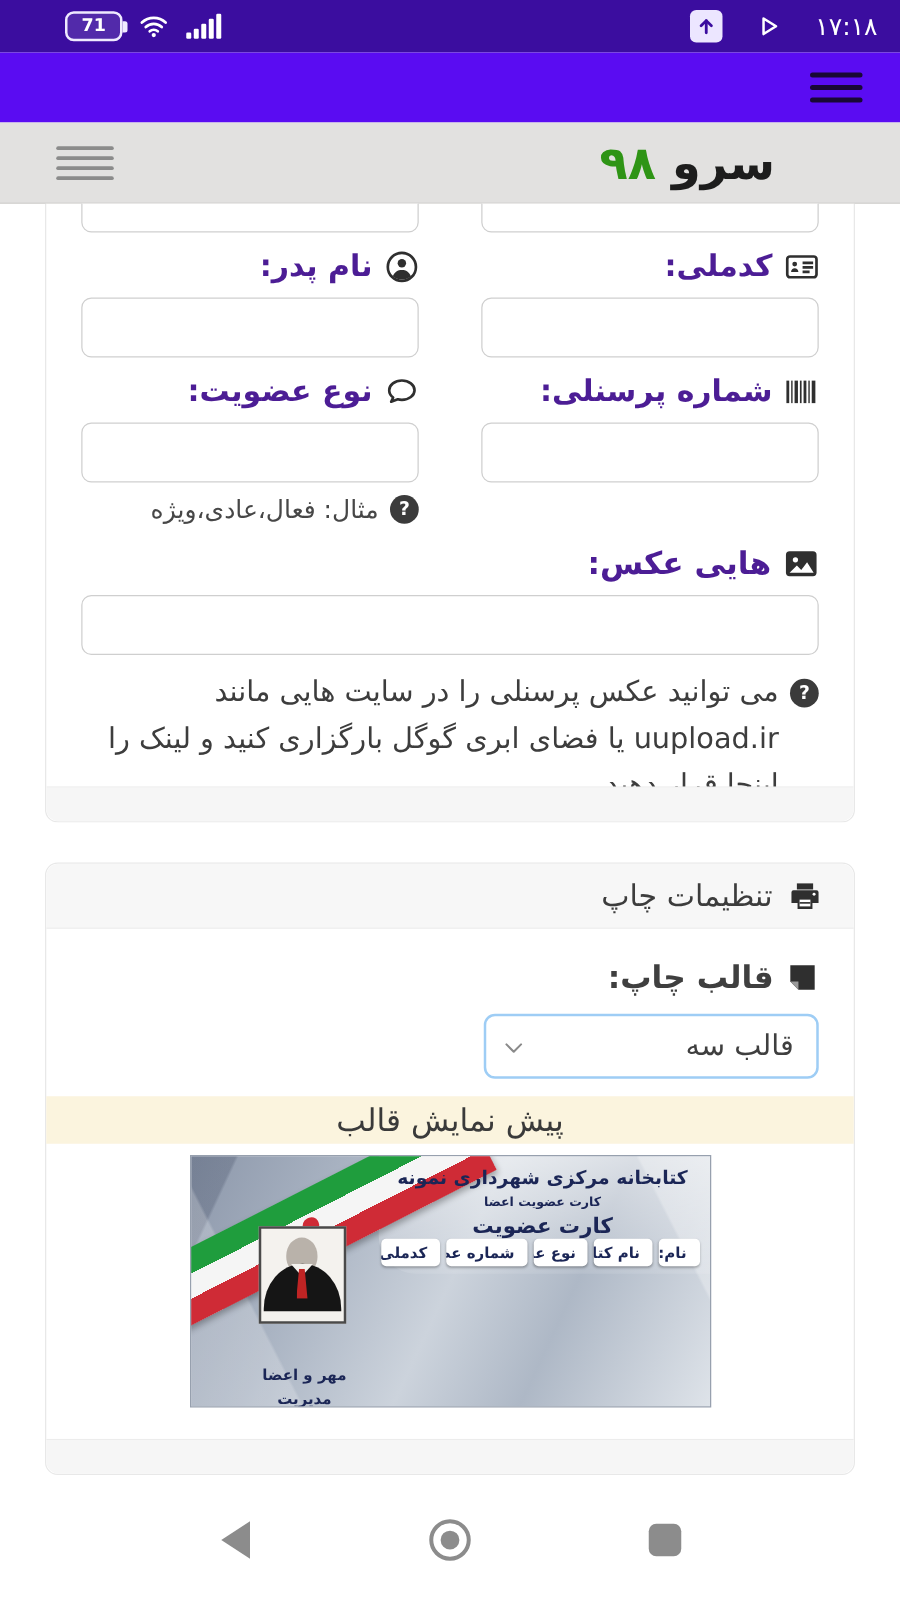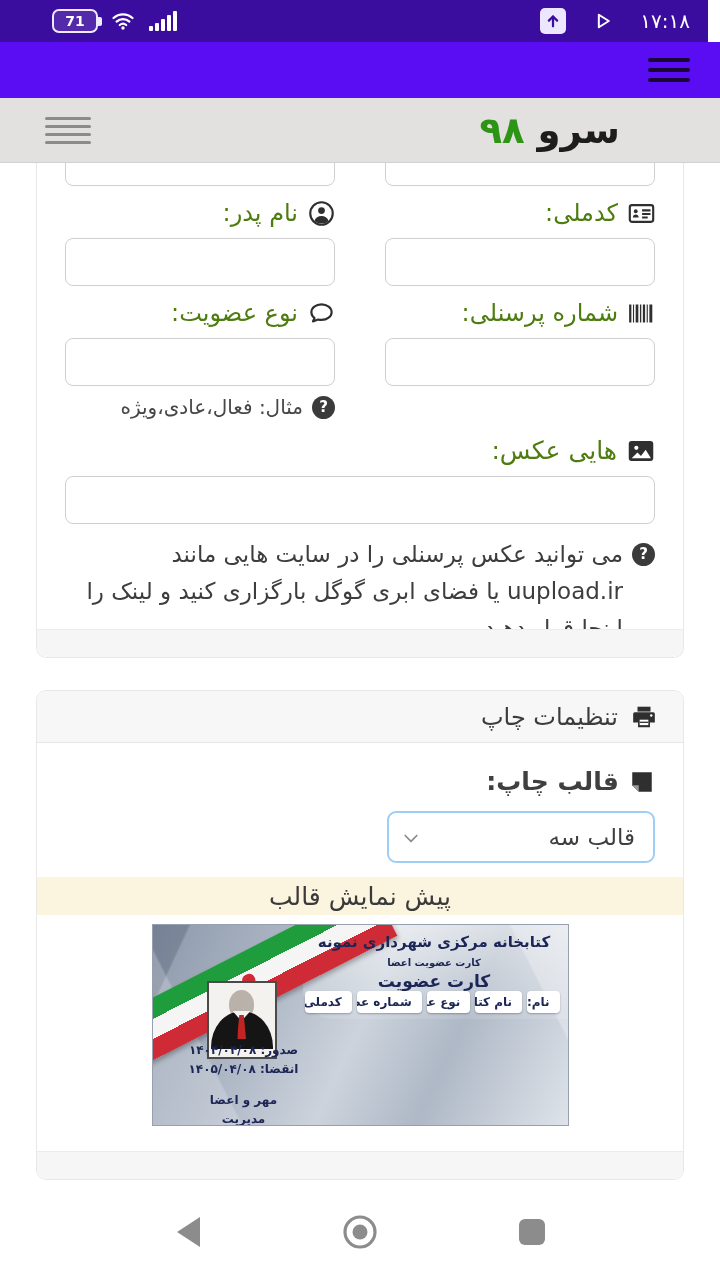--- a/index.html
+++ b/index.html
@@ -1,21 +1,21 @@
 <!DOCTYPE html>
 <html lang="fa" dir="rtl"><head>
 <meta charset="utf-8">
 <style>
   * { margin:0; padding:0; box-sizing:border-box; }
   html,body { background:#ffffff; }
   body { font-family:"DejaVu Sans", sans-serif; }
   .screen { position:relative; width:720px; height:1280px; background:#fff; overflow:hidden; direction:rtl; margin:0 auto; }
 
   
-  .status-bar { position:absolute; top:0; left:0; right:12px; height:42px; background:#3b0d9f;
+  .status-bar { position:absolute; top:0; left:0; right:0; height:42px; background:#3b0d9f;
     display:flex; align-items:center; justify-content:space-between; padding:0 16px; direction:ltr; }
   .sb-left { display:flex; align-items:center; gap:11px; margin-left:36px; }
   .sb-right { display:flex; align-items:center; gap:27px; margin-right:2px; }
   .battery { position:relative; width:46px; height:24px; border:2px solid #efeaff; border-radius:7px;
     background:rgba(255,255,255,0.12); color:#fff; font-size:14px; font-weight:bold;
     display:flex; align-items:center; justify-content:center; }
   .battery::after { content:''; position:absolute; right:-6px; top:6px; width:4px; height:9px; background:#efeaff; border-radius:0 2px 2px 0; }
   .sb-ico { display:block; }
   .upload-box { width:26px; height:26px; background:#ece6ff; border-radius:5px; display:flex; align-items:center; justify-content:center; }
   .clock { color:#fff; font-size:20px; letter-spacing:1px; }
@@ -34,21 +34,21 @@
 
   
   .card { position:absolute; left:36px; width:648px; background:#fff; border:1px solid #e8e8e8; }
   .form-card { top:163px; height:495px; border-top:none; border-radius:0 0 10px 10px; padding:0 28px; overflow:hidden; }
   .print-card { top:690px; height:490px; border-radius:10px; }
   .card-footer { position:absolute; bottom:0; left:0; right:0; height:28px; background:#f6f6f6; border-top:1px solid #ececec; border-radius:0 0 10px 10px; }
 
   .cutoff-row { display:flex; gap:50px; margin-top:-25px; }
   .cutoff-row .inp { flex:1; }
   .fgrid { display:grid; grid-template-columns:1fr 1fr; column-gap:50px; }
-  .flabel { display:flex; align-items:center; gap:10px; font-size:24px; font-weight:normal; color:#4d7c0f; margin:13px 0 11px;text-align:right; }
+  .flabel { display:flex; align-items:center; gap:10px; font-size:24px; font-weight:bold; color:#4c1d95; margin:13px 0 11px;text-align:right; }
   .flabel svg { flex:none; }
   .inp { display:block; width:100%; height:48px; border:1px solid #cfcfcf; border-radius:8px; background:#fff; padding:0 12px; font-size:20px; font-family:inherit; color:#333; outline:none; }
   .hint-inline { display:flex; align-items:center; gap:9px; font-size:20px; color:#474747; margin-top:9px; }
   .qicon { width:23px; height:23px; border-radius:50%; background:#3b3b3b; color:#fff; font-size:15px; font-weight:bold;
     display:inline-flex; align-items:center; justify-content:center; flex:none; direction:ltr; }
   .photo-label { margin-top:17px; font-size:25px; }
   .long-hint { display:flex; gap:9px; margin-top:12px; font-size:23px; color:#3d3d3d; line-height:37px; text-align:right; }
   .long-hint .qicon { margin-top:7px; }
 
   
@@ -287,24 +287,20 @@
           <div class="p-tie"></div>
         </div>
       </div>
       <div class="rows">
         <div class="prow">نام: حمید</div>
         <div class="prow">نام کتابخانه: بیدادگر</div>
         <div class="prow">نوع عضویت: ویژه</div>
         <div class="prow">شماره عضویت: ۱۴۰۴۰۴۰۸۱۷۱۱۴۱</div>
         <div class="prow">کدملی: ۳۹۵۱۵۹۲۱۵۴</div>
       </div>
-      <div class="dates">
-        <div>صدور: ۱۴۰۴/۰۴/۰۸</div>
-        <div>انقضا: ۱۴۰۵/۰۴/۰۸</div>
-      </div>
       <div class="stamp">
         <div>مهر و اعضا</div>
         <div>مدیریت</div>
       </div>
     </div>
 
     <div class="card-footer"></div>
   </section>
 
   <div class="nav-bar">

